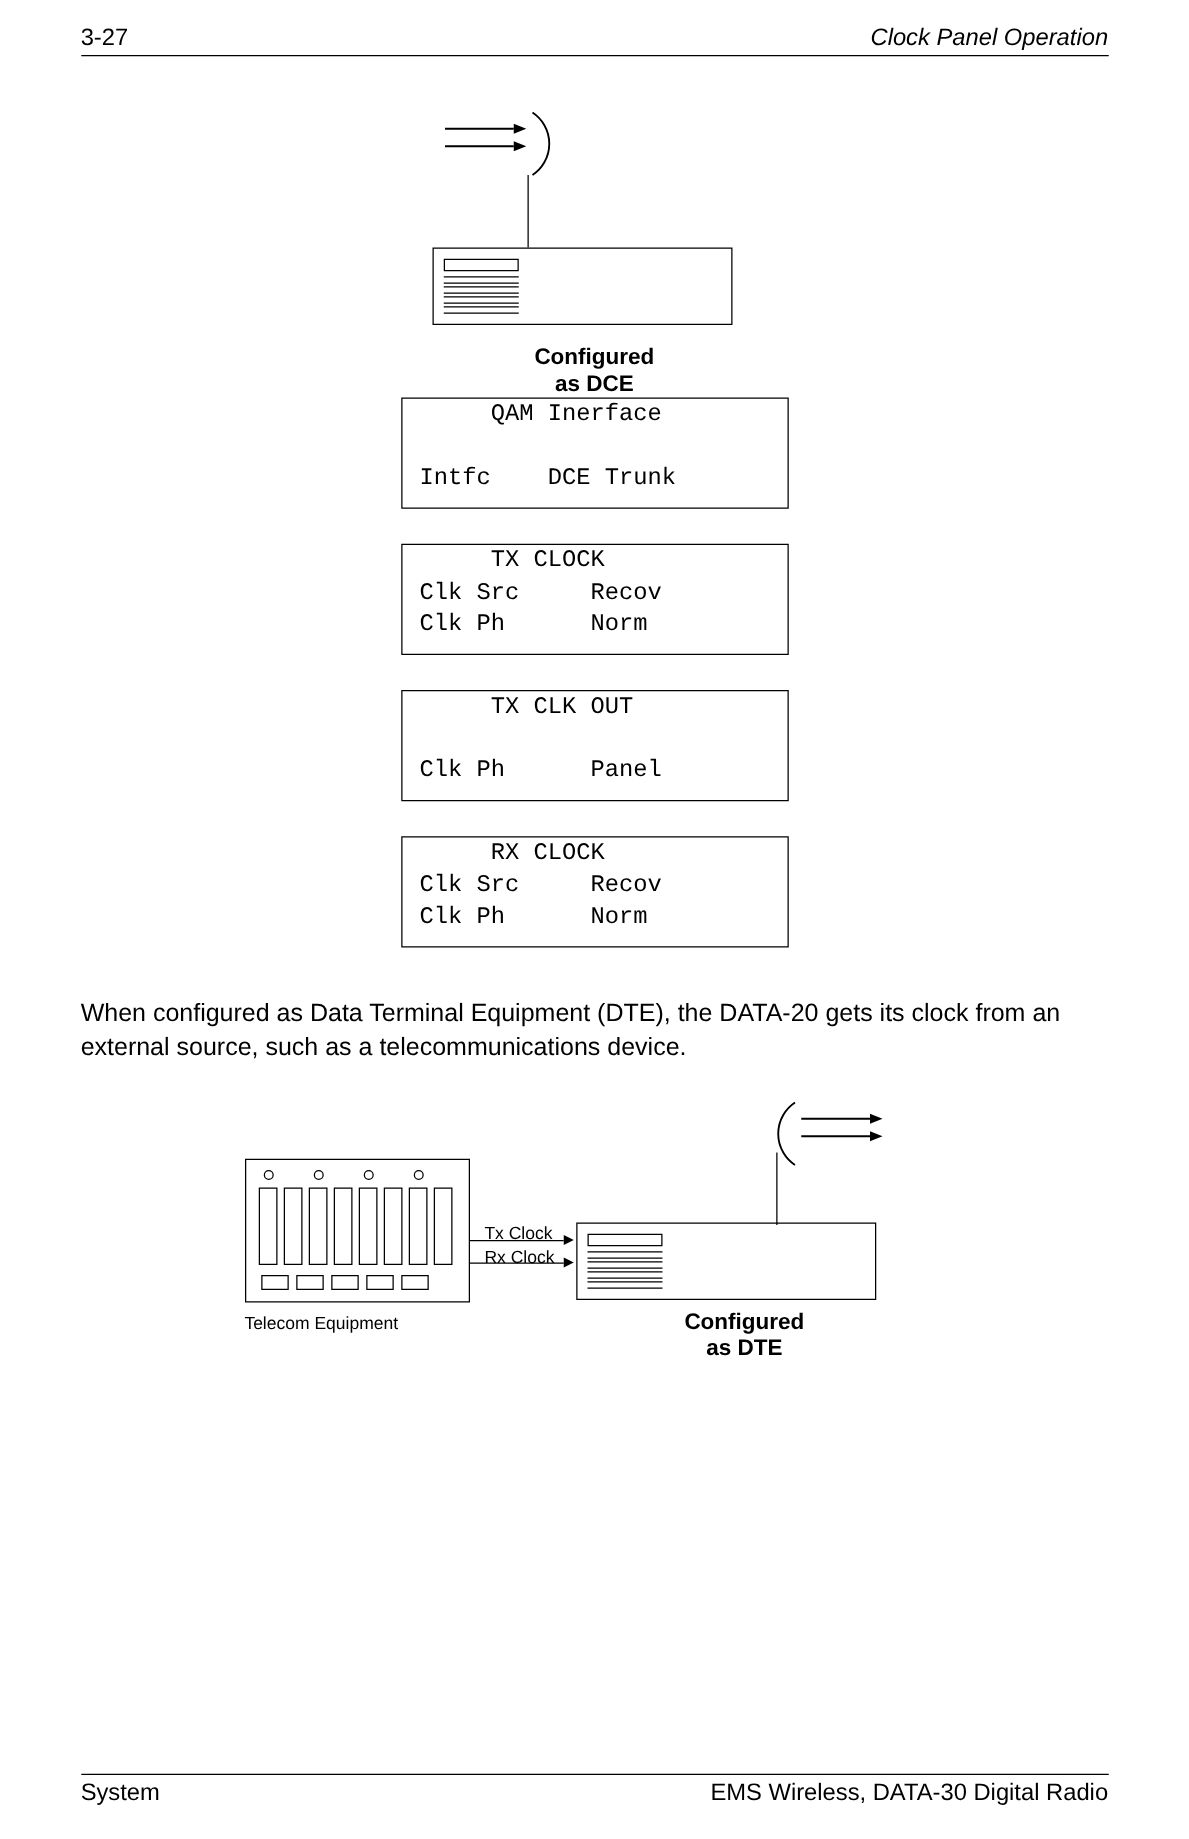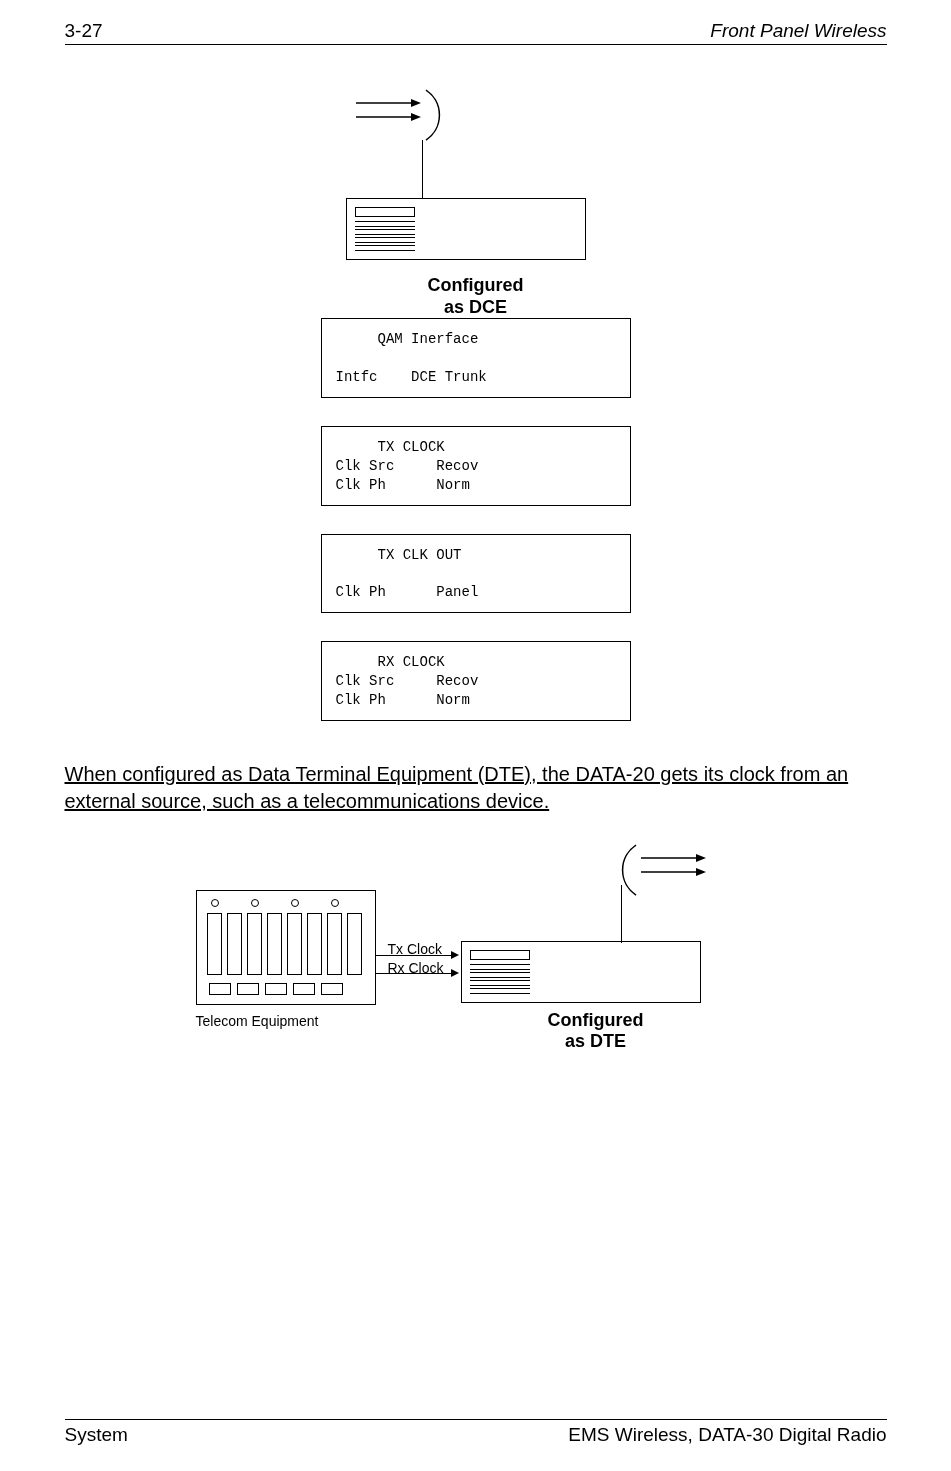--- a/index.html
+++ b/index.html
@@ -87,23 +87,23 @@
   .lcd-stack {
     display: flex;
     flex-direction: column;
     align-items: center;
     gap: 28px;
     margin-bottom: 40px;
   }
   .lcd-box {
     border: 1.5px solid #000;
     width: 310px;
-    padding: 11px 12px 10px 14px;
+    padding: 0 12px 10px 14px;
     font-family: "Courier New", Courier, monospace;
-    font-size: 14px;
+    font-size: 19px;
     line-height: 1.35;
     box-sizing: border-box;
     white-space: pre;
   }
 
   
   .sub-h {
     font-weight: bold;
     font-size: 21px;
     margin: 30px 0 15px 0;
@@ -168,21 +168,21 @@
     text-align: left;
   }
 </style>
 </head>
 <body>
 
 <div class="page">
 
   <div class="top-header">
     <span class="page-num">3-27</span>
-    <span>Front Panel Wireless</span>
+    <span>Clock Panel Operation</span>
   </div>
 
   <div class="diagram-dce">
 
     <svg class="antenna" viewBox="0 0 120 60">
 
       <path d="M 75 5 A 30 30 0 0 1 75 55" stroke="#000" stroke-width="1.5" fill="none"></path>
 
       <line x1="5" y1="18" x2="60" y2="18" stroke="#000" stroke-width="1.5"></line>
       <polygon points="60,14 70,18 60,22" fill="#000"></polygon>
@@ -216,21 +216,21 @@
 Clk Ph      Norm</div>
     <div class="lcd-box">     TX CLK OUT
 
 Clk Ph      Panel</div>
     <div class="lcd-box">     RX CLOCK
 Clk Src     Recov
 Clk Ph      Norm</div>
   </div>
 
 
-  <div class="body-para" style="margin-top:15px;text-decoration:underline;">When configured as Data Terminal Equipment (DTE), the DATA-20 gets its clock from an external source, such as a telecommunications device.</div>
+  <div class="body-para" style="margin-top:15px;">When configured as Data Terminal Equipment (DTE), the DATA-20 gets its clock from an external source, such as a telecommunications device.</div>
 
   <div class="diagram-dte">
 
     <div class="telecom-box" style="left:0; top:45px; width:180px; height:115px;">
 
       <div class="tb-conn" style="left:14px; top:8px; width:8px; height:8px;"></div>
       <div class="tb-conn" style="left:54px; top:8px; width:8px; height:8px;"></div>
       <div class="tb-conn" style="left:94px; top:8px; width:8px; height:8px;"></div>
       <div class="tb-conn" style="left:134px; top:8px; width:8px; height:8px;"></div>
 

